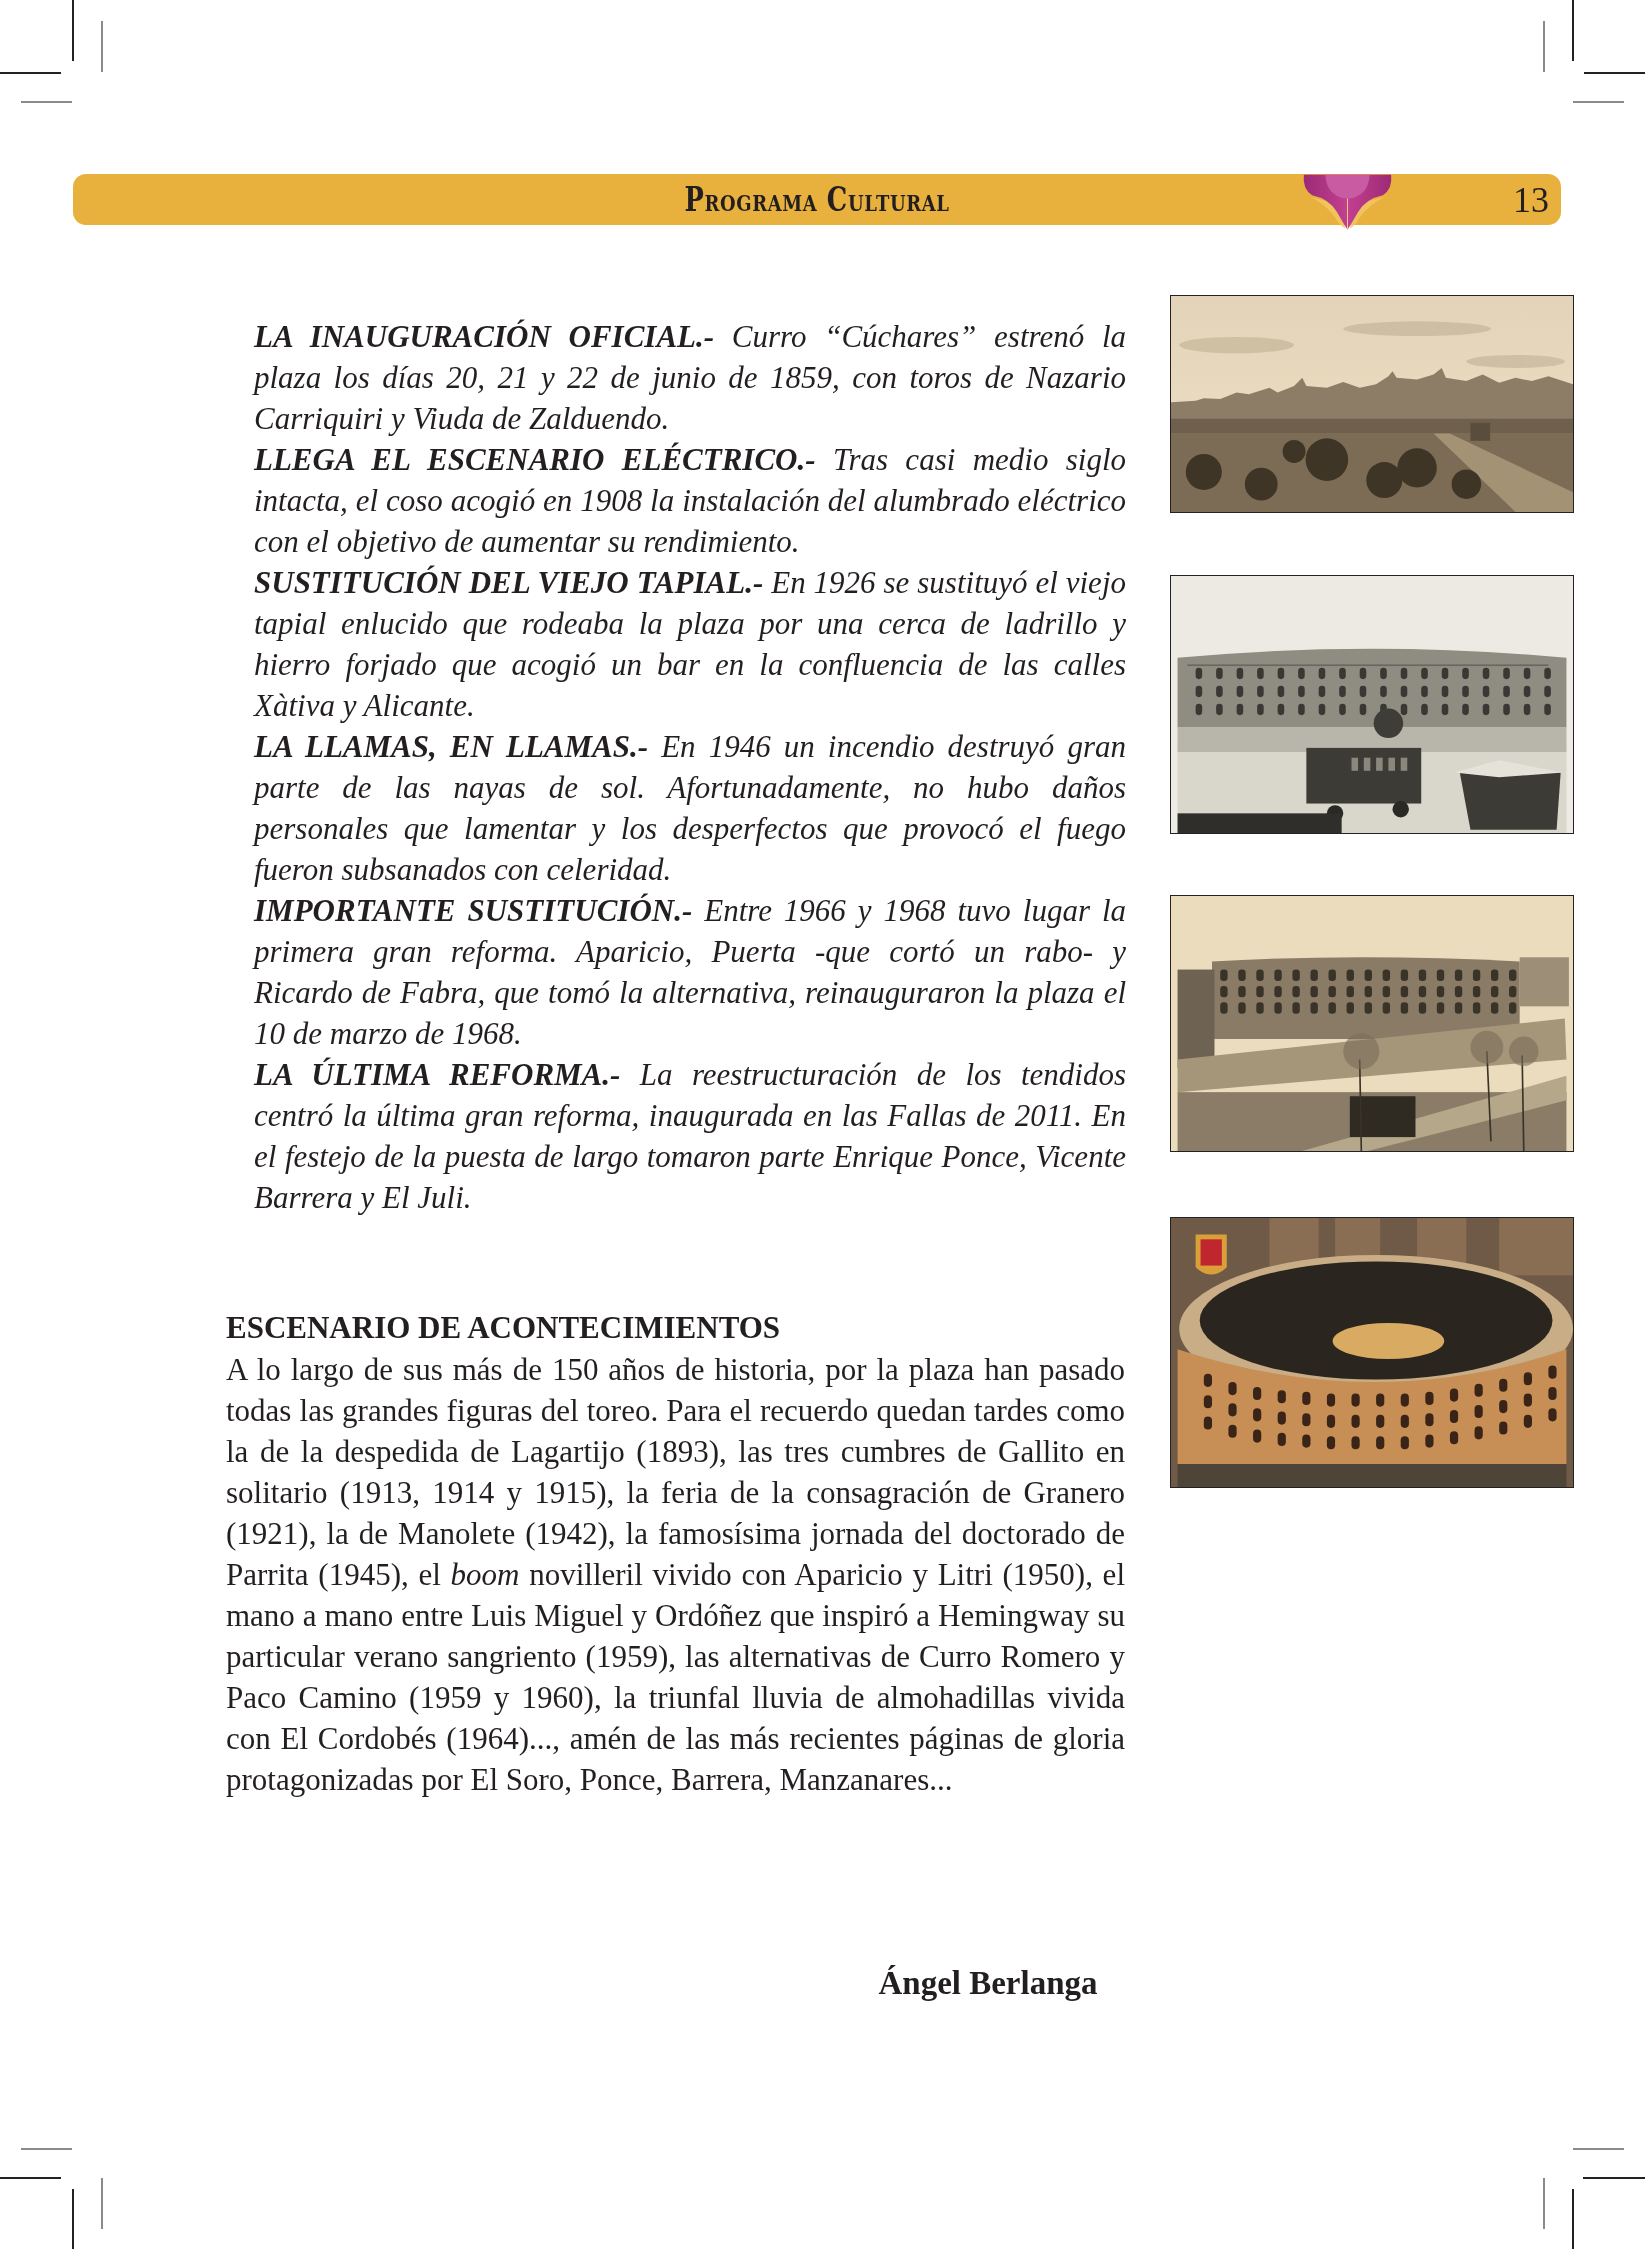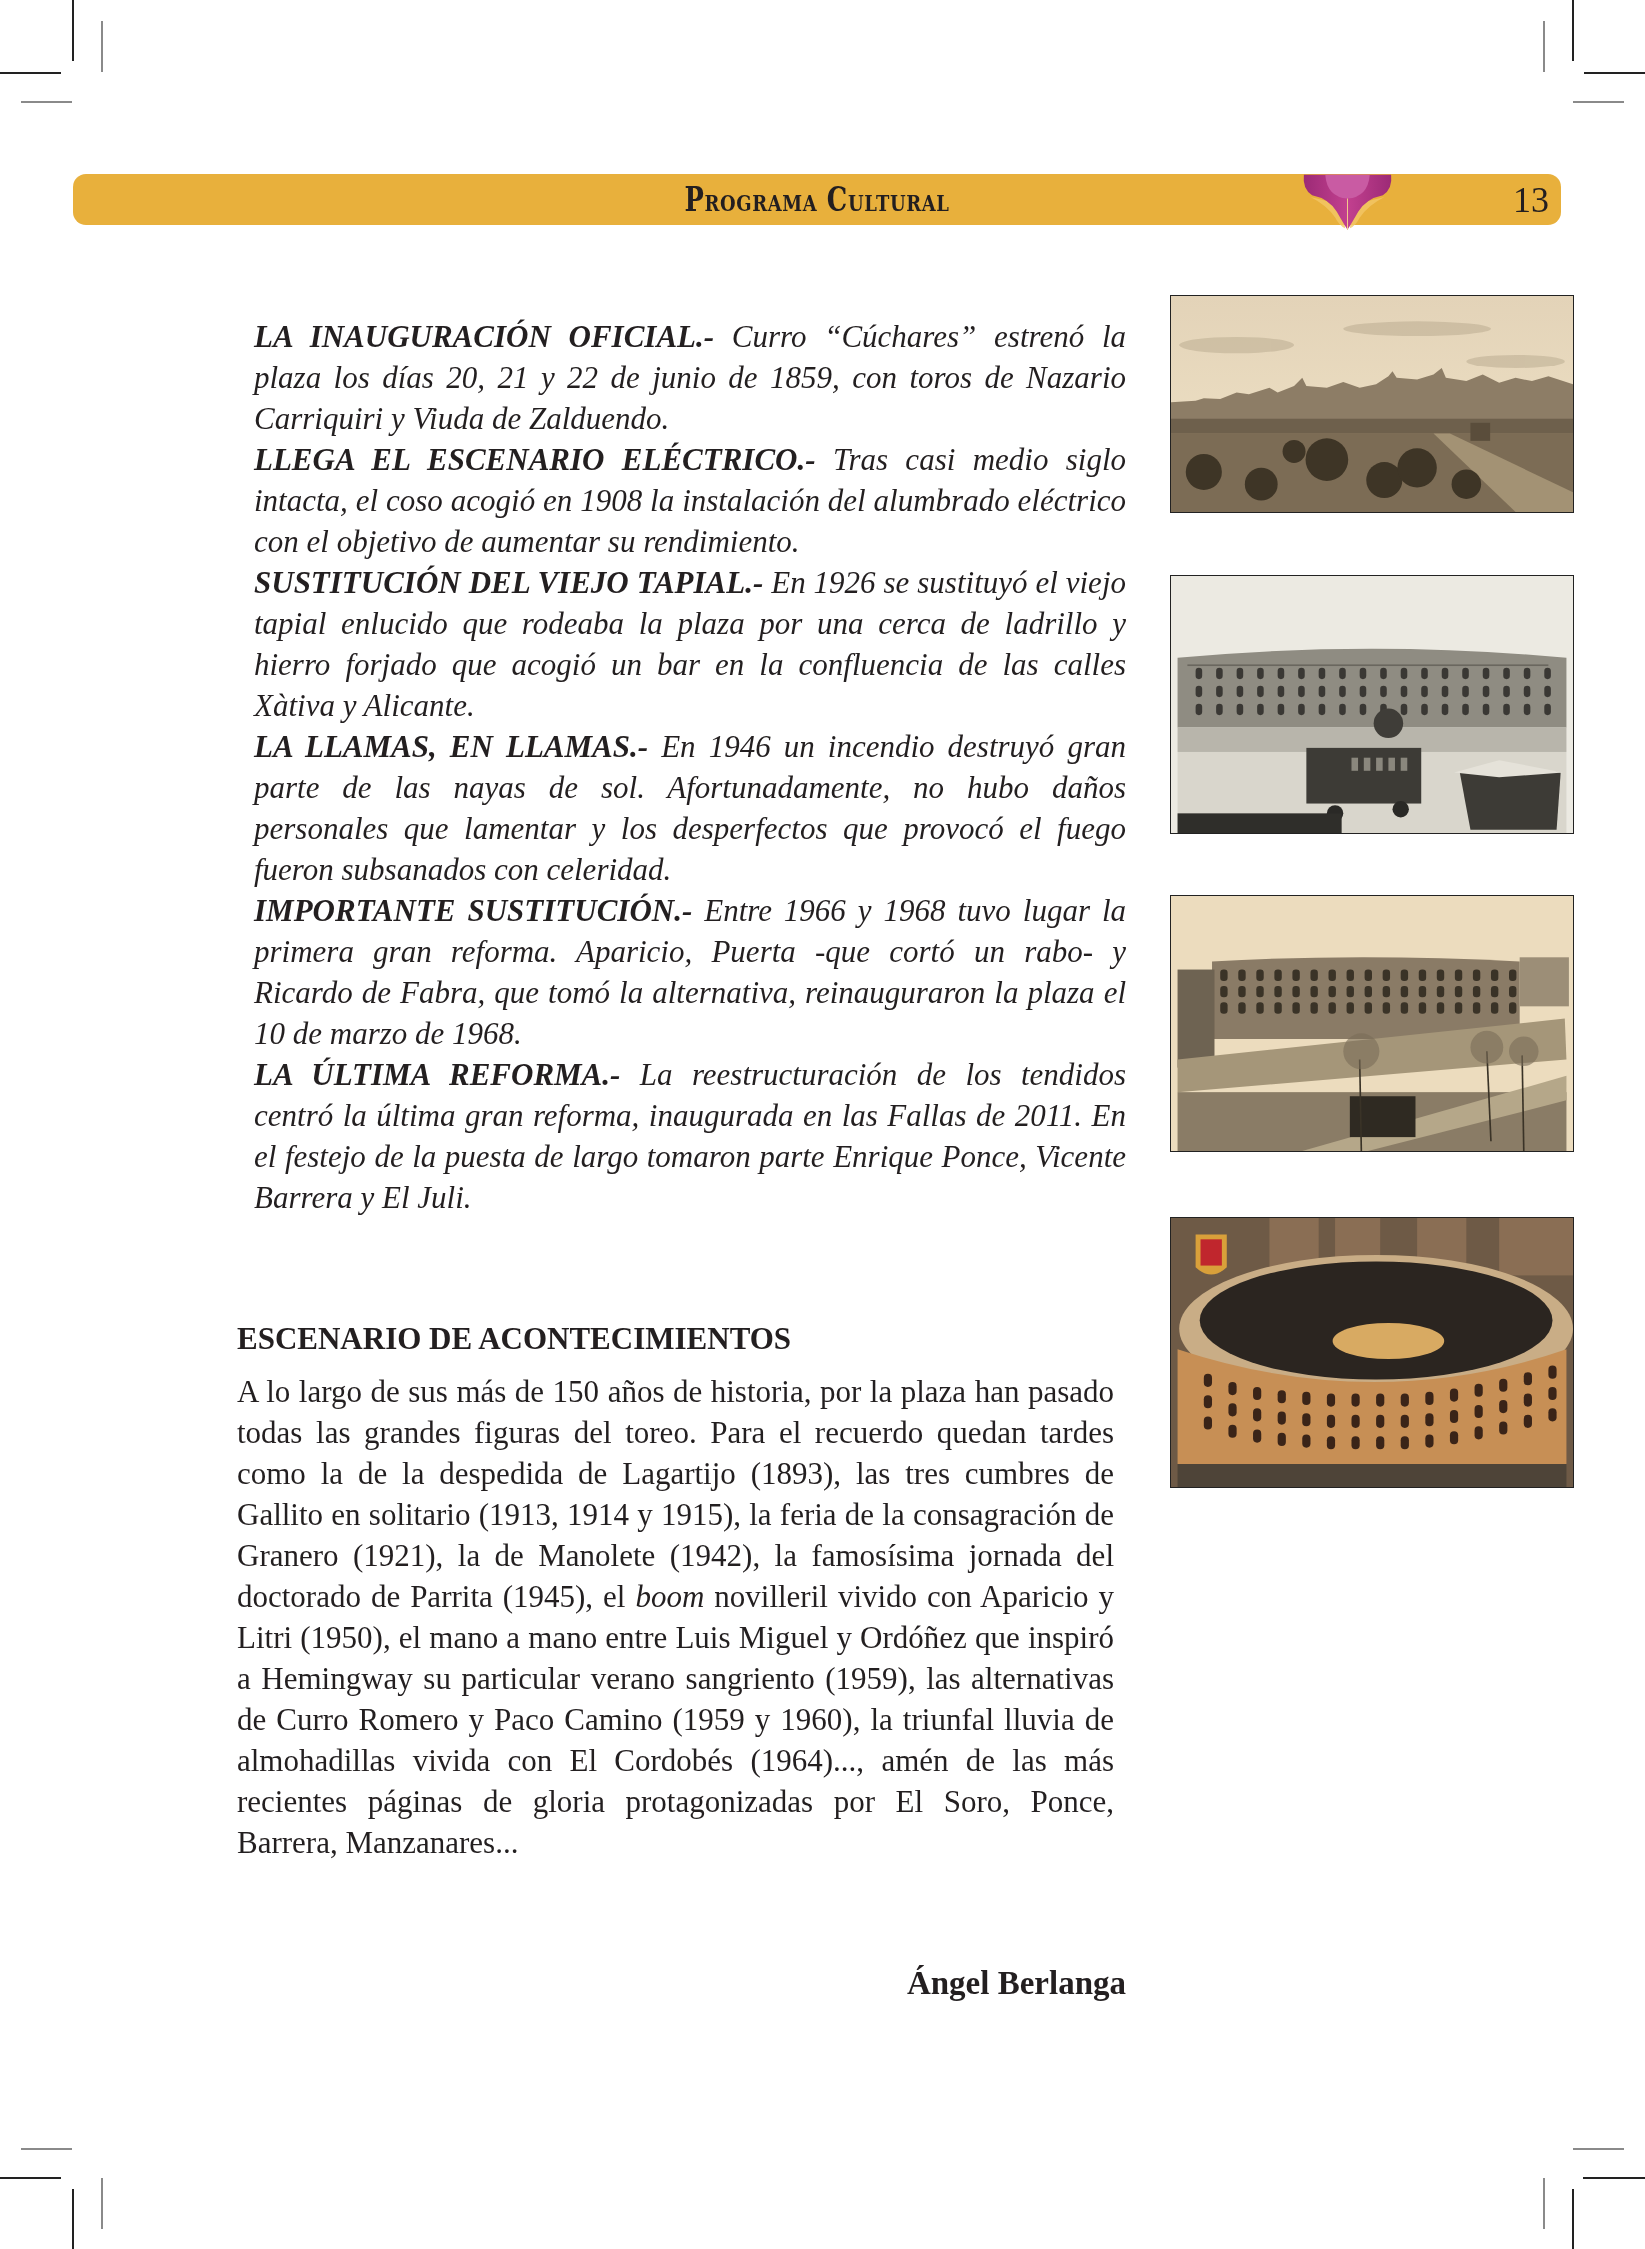--- a/index.html
+++ b/index.html
@@ -14,23 +14,23 @@
   .header-title { position: absolute; left: 0; right: 0; top: 6.6px; text-align: center; font-family: "DejaVu Serif", serif; font-weight: bold; font-size: 33px; letter-spacing: 0.8px; transform: scaleX(0.78); transform-origin: 50% 50%; color: #231f20; line-height: 38px; }
   .header-title span { display: inline-block; font-variant: small-caps; }
   .page-number { position: absolute; left: 1440px; top: 6.6px; font-size: 36px; line-height: 38px; color: #231f20; }
   .ornament { position: absolute; left: 1294px; top: 172px; width: 107px; height: 58px; }
 
   
   .col { position: absolute; left: 254px; width: 872px; font-size: 31px; line-height: 41px; text-align: justify; }
   .col p { margin: 0; font-style: italic; }
   .col b { font-weight: bold; }
   .col2 { position: absolute; left: 225px; width: 901px; font-size: 31px; line-height: 41px; text-align: justify; }
-  .col2 p { margin: 12px; }
+  .col2 p { margin: 1px; }
   .section-title { font-weight: bold; }
-  .author { position: absolute; left: 850px; width: 276px; top: 1965px; font-weight: bold; font-size: 33px; text-align: right; }
+  .author { position: absolute; left: 850px; width: 276px; top: 1965px; font-weight: bold; font-size: 33px; text-align: center; }
 
   
   .photo { position: absolute; left: 1170px; width: 404px; border: 1.7px solid #222; box-sizing: border-box; overflow: hidden; }
   .photo svg { display: block; width: 100%; height: 100%; }
 </style>
 </head>
 <body>
 
 <div class="crop" style="left:72px;top:0;width:1.7px;height:61px;"></div>
 <div class="crop" style="left:0;top:72px;width:61px;height:1.7px;"></div>

